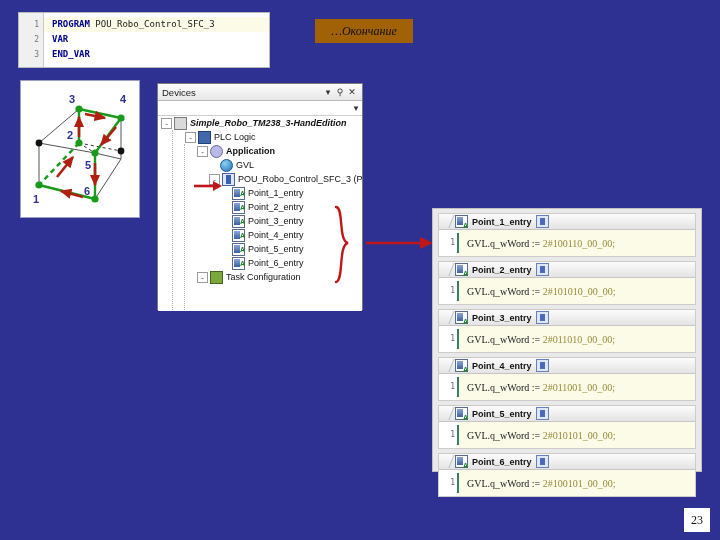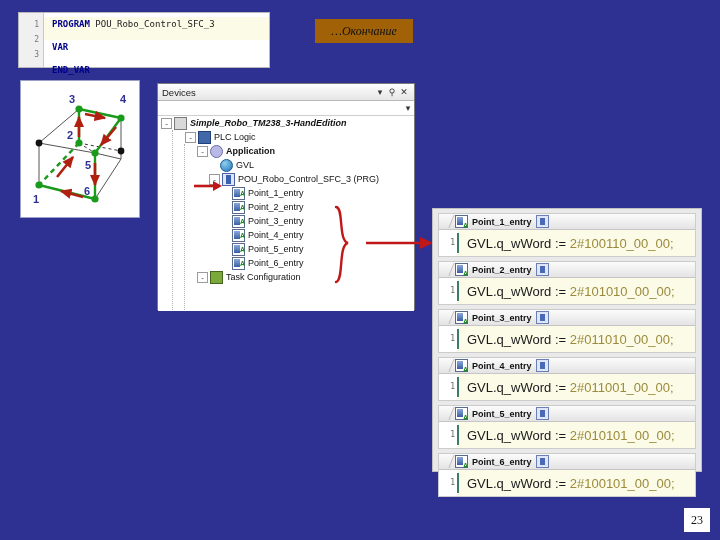--- a/index.html
+++ b/index.html
@@ -22,21 +22,21 @@
     width:24px;background:#f0f0f0;border-right:1px solid #c8c8c8;
     flex:0 0 24px;
     display:flex;flex-direction:column;padding-top:4px;
   }
   #decl-gutter .ln{
     font-family:"DejaVu Sans Mono", monospace;font-size:8px;color:#777;
     text-align:right;padding-right:4px;line-height:15px;height:15px;
   }
   #decl-code{flex:1;padding-top:4px;position:relative;}
   #decl-code .cl{
-    line-height:15px;height:23px;font-family:"DejaVu Sans Mono", monospace;
+    line-height:15px;height:15px;font-family:"DejaVu Sans Mono", monospace;
     font-size:9px;white-space:pre;padding-left:8px;
   }
   #decl-code .cl.first{background:#fbfbe8;}
   .kw{color:#00008b;font-weight:bold;}
   .idf{color:#202020;}
 
   
   #ending-caption{
     left:315px;top:19px;width:98px;height:24px;
     background:#a16207;
@@ -47,21 +47,21 @@
 
   
   #cube-panel{
     left:20px;top:80px;width:120px;height:138px;
     background:#ffffff;border:1px solid #9aa0c8;box-sizing:border-box;
   }
   #cube-svg{display:block;}
 
   
   #devices-window{
-    left:157px;top:83px;width:258px;height:227px;
+    left:157px;top:83px;width:206px;height:227px;
     background:#14532d;border:1px solid #7a7a7a;box-sizing:border-box;
     font-size:9px;color:#111;
   }
   #devices-titlebar{
     height:16px;background:linear-gradient(#fdfdfd,#e6e6e6);
     border-bottom:1px solid #b9b9b9;
     display:flex;align-items:center;padding:0 4px;
   }
   #devices-title{font-size:9.5px;color:#1a1a1a;flex:1;}
   .tb-icon{
@@ -141,21 +141,21 @@
   .cb-body{
     height:26px;background:#fbfbe8;display:flex;align-items:center;
   }
   .cb-ln{
     width:16px;text-align:right;padding-right:2px;
     font-family:"DejaVu Sans Mono", monospace;font-size:8px;color:#666;
     background:#ffffff;height:26px;line-height:26px;flex:0 0 16px;
   }
   .cb-bar{width:2px;height:20px;background:#3a7a6a;flex:0 0 2px;margin-right:8px;}
   .cb-code{
-    font-family:Liberation Sans, sans-serif;font-size:13px;white-space:pre;text-align:center;
+    font-family:Liberation Serif, serif;font-size:10px;white-space:pre;text-align:center;
   }
   .cd-var{color:#1a1a1a;}
   .cd-op{color:#1a1a1a;}
   .cd-lit{color:#9a8a3a;}
 
   
   #page-badge{
     left:684px;top:508px;width:26px;height:24px;background:#ffffff;
     display:flex;align-items:center;justify-content:center;
     font-size:12px;color:#111;font-family:"Liberation Serif", serif;

